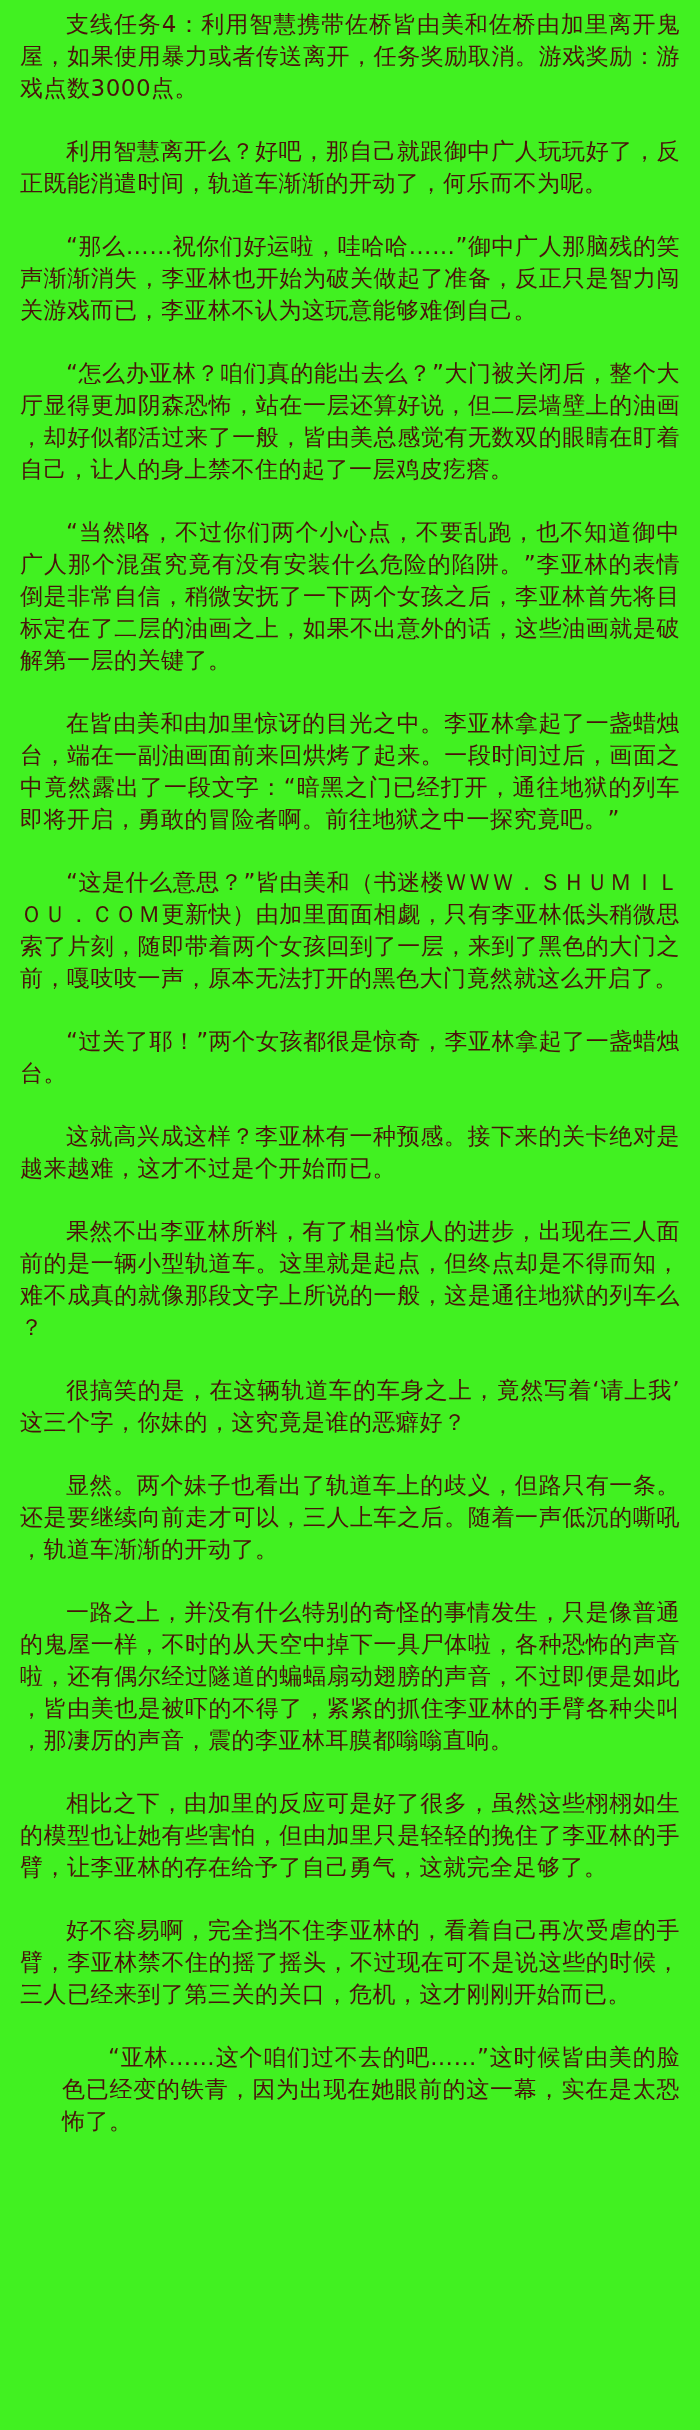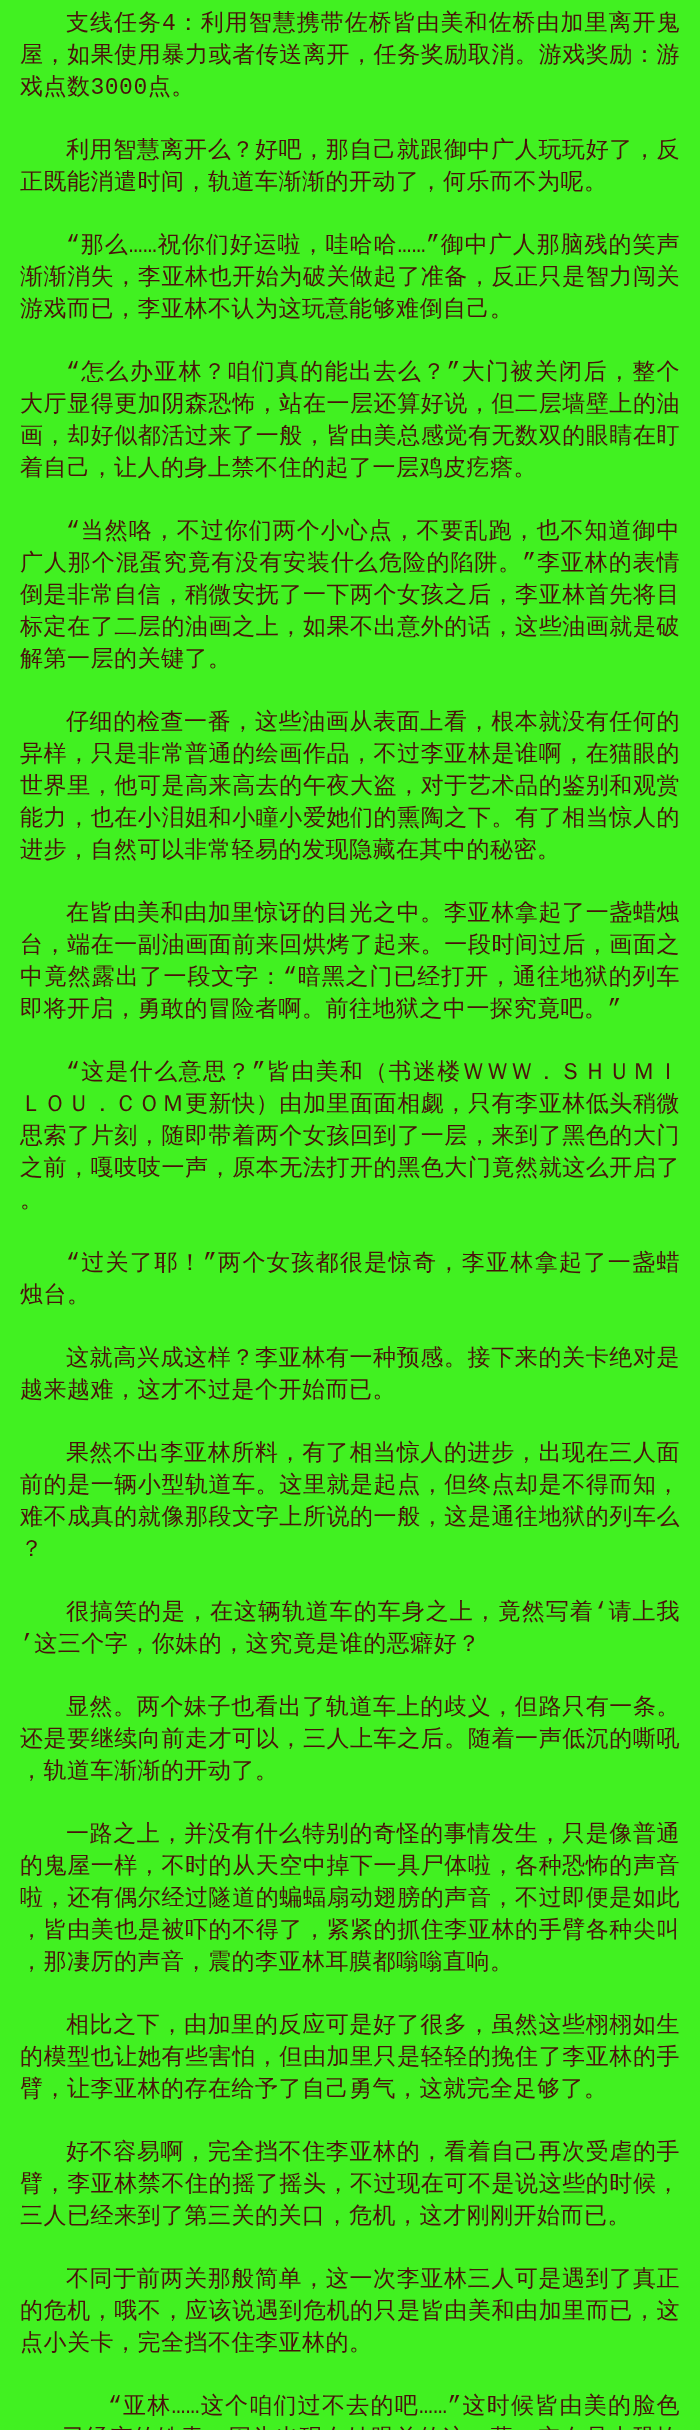--- a/index.html
+++ b/index.html
@@ -21,44 +21,41 @@
   }
   .para {
     margin: 0 0 31px 0;
     font-size: 23px;
     line-height: 32px;
     letter-spacing: 0.5px;
     text-indent: 2em;
     text-align: justify;
     word-break: break-all;
     line-break: anywhere;
-    font-family: Liberation Mono, monospace;
   }
   .para:last-child {
     margin-bottom: 0;
     margin-left: 42px;
   }
 </style>
 </head>
 <body style="background: rgb(65, 241, 33); color: rgb(74, 18, 12);">
 
 <div class="page">
   <div class="novel-text">
       <p class="para">支线任务4：利用智慧携带佐桥皆由美和佐桥由加里离开鬼屋，如果使用暴力或者传送离开，任务奖励取消。游戏奖励：游戏点数3000点。</p>
       <p class="para">利用智慧离开么？好吧，那自己就跟御中广人玩玩好了，反正既能消遣时间，轨道车渐渐的开动了，何乐而不为呢。</p>
       <p class="para">“那么……祝你们好运啦，哇哈哈……”御中广人那脑残的笑声渐渐消失，李亚林也开始为破关做起了准备，反正只是智力闯关游戏而已，李亚林不认为这玩意能够难倒自己。</p>
       <p class="para">“怎么办亚林？咱们真的能出去么？”大门被关闭后，整个大厅显得更加阴森恐怖，站在一层还算好说，但二层墙壁上的油画，却好似都活过来了一般，皆由美总感觉有无数双的眼睛在盯着自己，让人的身上禁不住的起了一层鸡皮疙瘩。</p>
       <p class="para">“当然咯，不过你们两个小心点，不要乱跑，也不知道御中广人那个混蛋究竟有没有安装什么危险的陷阱。”李亚林的表情倒是非常自信，稍微安抚了一下两个女孩之后，李亚林首先将目标定在了二层的油画之上，如果不出意外的话，这些油画就是破解第一层的关键了。</p>
-      <p class="para">仔细的检查一番，这些油画从表面上看，根本就没有任何的异样，只是非常普通的绘画作品，不过李亚林是谁啊，在猫眼的世界里，他可是高来高去的午夜大盗，对于艺术品的鉴别和观赏能力，也在小泪姐和小瞳小爱她们的熏陶之下。有了相当惊人的进步，自然可以非常轻易的发现隐藏在其中的秘密。</p>
       <p class="para">在皆由美和由加里惊讶的目光之中。李亚林拿起了一盏蜡烛台，端在一副油画面前来回烘烤了起来。一段时间过后，画面之中竟然露出了一段文字：“暗黑之门已经打开，通往地狱的列车即将开启，勇敢的冒险者啊。前往地狱之中一探究竟吧。”</p>
       <p class="para">“这是什么意思？”皆由美和（书迷楼ＷＷＷ．ＳＨＵＭＩＬＯＵ．ＣＯＭ更新快）由加里面面相觑，只有李亚林低头稍微思索了片刻，随即带着两个女孩回到了一层，来到了黑色的大门之前，嘎吱吱一声，原本无法打开的黑色大门竟然就这么开启了。</p>
       <p class="para">“过关了耶！”两个女孩都很是惊奇，李亚林拿起了一盏蜡烛台。</p>
       <p class="para">这就高兴成这样？李亚林有一种预感。接下来的关卡绝对是越来越难，这才不过是个开始而已。</p>
       <p class="para">果然不出李亚林所料，有了相当惊人的进步，出现在三人面前的是一辆小型轨道车。这里就是起点，但终点却是不得而知，难不成真的就像那段文字上所说的一般，这是通往地狱的列车么？</p>
       <p class="para">很搞笑的是，在这辆轨道车的车身之上，竟然写着‘请上我’这三个字，你妹的，这究竟是谁的恶癖好？</p>
       <p class="para">显然。两个妹子也看出了轨道车上的歧义，但路只有一条。还是要继续向前走才可以，三人上车之后。随着一声低沉的嘶吼，轨道车渐渐的开动了。</p>
       <p class="para">一路之上，并没有什么特别的奇怪的事情发生，只是像普通的鬼屋一样，不时的从天空中掉下一具尸体啦，各种恐怖的声音啦，还有偶尔经过隧道的蝙蝠扇动翅膀的声音，不过即便是如此，皆由美也是被吓的不得了，紧紧的抓住李亚林的手臂各种尖叫，那凄厉的声音，震的李亚林耳膜都嗡嗡直响。</p>
       <p class="para">相比之下，由加里的反应可是好了很多，虽然这些栩栩如生的模型也让她有些害怕，但由加里只是轻轻的挽住了李亚林的手臂，让李亚林的存在给予了自己勇气，这就完全足够了。</p>
       <p class="para">好不容易啊，完全挡不住李亚林的，看着自己再次受虐的手臂，李亚林禁不住的摇了摇头，不过现在可不是说这些的时候，三人已经来到了第三关的关口，危机，这才刚刚开始而已。</p>
-      <p class="para">不同于前两关那般简单，这一次李亚林三人可是遇到了真正的危机，哦不，应该说遇到危机的只是皆由美和由加里而已，这点小关卡，完全挡不住李亚林的。</p>
       <p class="para">“亚林……这个咱们过不去的吧……”这时候皆由美的脸色已经变的铁青，因为出现在她眼前的这一幕，实在是太恐怖了。</p>
     </div>
 </div>
 
 </body></html>

